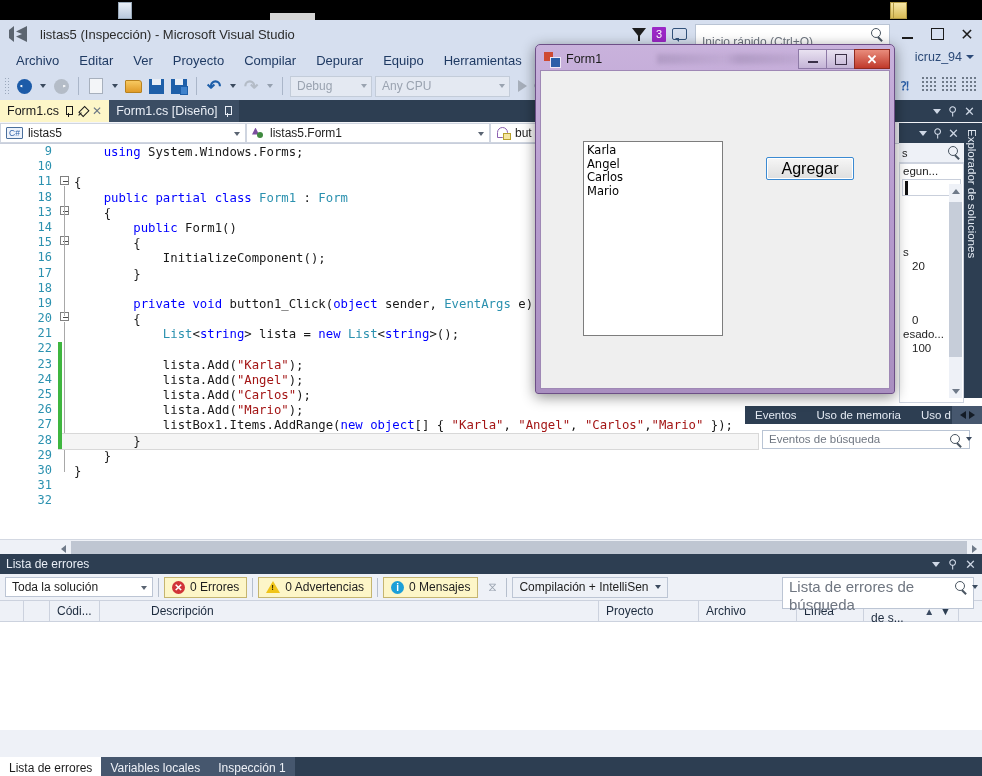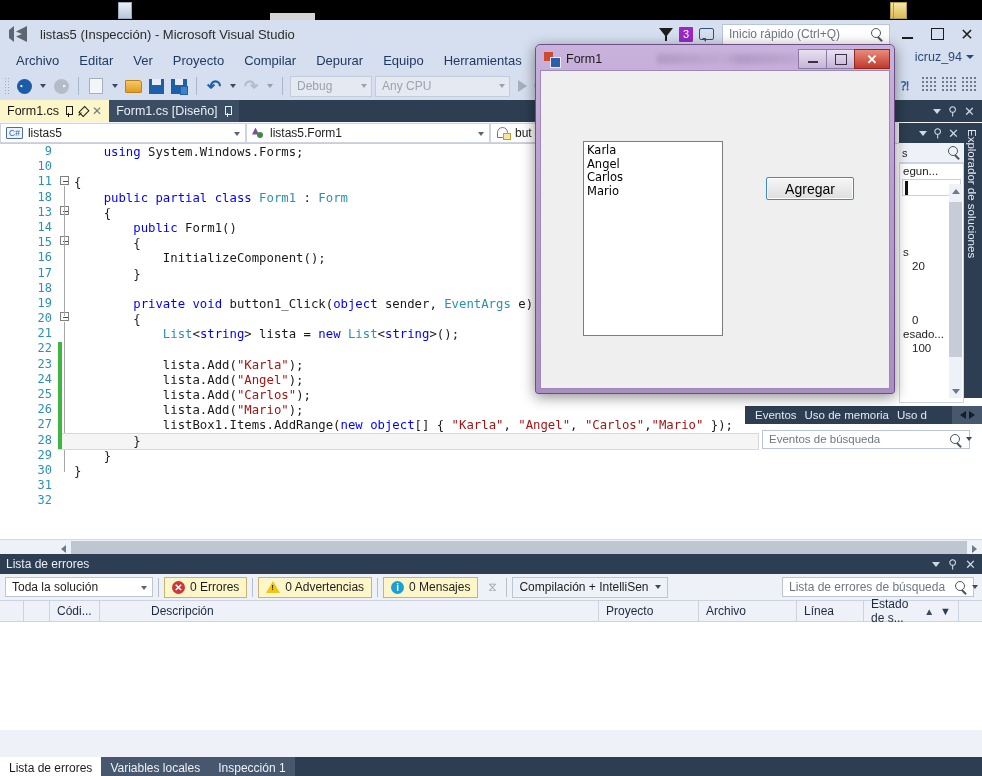--- a/index.html
+++ b/index.html
@@ -71,22 +71,22 @@
   .notif-glyph { width:17px; height:15px; position:relative;}
   .notif-glyph::before {
     content:""; position:absolute; left:0; top:1px; width:13px; height:10px;
     border:1.6px solid #32527a; border-radius:2px;
   }
   .notif-glyph::after {
     content:""; position:absolute; left:3px; top:11px; width:0;height:0;
     border-left:4px solid transparent; border-right:0 solid transparent; border-top:4px solid #32527a;
   }
   .ql-input {
-    width:168px; height:21px; background:#fff; border:1px solid #b9c4d4;
-    font-size:12px; color:#6f7681; padding:0 22px 0 6px; line-height:19px;
+    width:195px; height:21px; background:#fff; border:1px solid #b9c4d4;
+    font-size:12px; color:#6f7681; padding:8px 22px 0 6px; line-height:19px;
     position:relative;
   }
   .ql-box { position:relative; }
   .ql-mag {
     position:absolute; right:5px; top:3px; width:14px; height:14px;
   }
   .mag { position:relative; display:inline-block; width:13px; height:13px;}
   .mag::before {
     content:""; position:absolute; left:0; top:0; width:8px; height:8px;
     border:1.6px solid #4a5662; border-radius:50%;
@@ -231,21 +231,21 @@
     display:block; color:#e3e9f2; font-size:11.5px; white-space:nowrap;
     transform:rotate(90deg); transform-origin:left top; position:absolute; left:14px; top:6px;
   }
   .rp-scroll { position:absolute; right:1px; top:20px; width:13px; bottom:40px; background:#eef1f7;}
   .rp-thumb { position:absolute; left:0; top:18px; width:13px; height:155px; background:#c6cdd9;}
   .rp-up, .rp-dn { width:13px; height:14px; display:flex; align-items:center; justify-content:center;}
   .tri-u { width:0;height:0;border-left:4px solid transparent;border-right:4px solid transparent;border-bottom:5px solid #6f7a89;}
   .tri-d { width:0;height:0;border-left:4px solid transparent;border-right:4px solid transparent;border-top:5px solid #6f7a89;}
 
   
-  .diag-tabs { position:absolute; left:755px; top:388px; width:227px; height:16px; display:flex; align-items:center; gap:8px; font-size:11.5px; color:#e3e9f2; }
+  .diag-tabs { position:absolute; left:755px; top:388px; width:227px; height:16px; display:flex; align-items:center; gap:20px; font-size:11.5px; color:#e3e9f2; }
   .diag-strip { position:absolute; left:745px; top:386px; width:237px; height:18px; background:#2d3e52; }
   .diag-arrows { position:absolute; right:0; top:0; width:30px; height:18px; background:#46576e; display:flex; align-items:center; justify-content:center; gap:3px;}
   .da-l { width:0;height:0;border-top:4px solid transparent;border-bottom:4px solid transparent;border-right:6px solid #141c26;}
   .da-r { width:0;height:0;border-top:4px solid transparent;border-bottom:4px solid transparent;border-left:6px solid #141c26;}
   .diag-search { position:absolute; left:762px; top:410px; width:208px; height:19px; background:#fff; border:1px solid #b9c4d4; font-size:11.5px; color:#6f7681; padding-left:6px; line-height:17px;}
   .diag-cols { position:absolute; left:745px; top:436px; width:237px; height:19px; background:#eef1f7; border-top:1px solid #cdd3df; border-bottom:1px solid #cdd3df; display:flex; font-size:11.5px; color:#1d2b3e;}
   .diag-col { border-right:1px solid #cdd3df; padding:2px 5px; }
 
   
   .errpanel { position:absolute; left:0; top:534px; width:982px; height:203px; background:#eef1f7; }
@@ -258,21 +258,21 @@
   .pill {
     height:21px; border:1px solid #c5b570; background:#fdf6c8; display:flex; align-items:center;
     gap:5px; padding:0 7px; font-size:12px; color:#1d1d1d;
   }
   .err-dot { width:13px;height:13px;border-radius:50%;background:#d13438; color:#fff; font-size:10px; display:flex;align-items:center;justify-content:center; font-weight:700;}
   .warn-tri { width:0;height:0;border-left:7px solid transparent;border-right:7px solid transparent;border-bottom:12px solid #f0c419; position:relative;}
   .warn-tri::after{content:"!";position:absolute;left:-2px;top:2px;font-size:8px;color:#3a3000;font-weight:700;}
   .info-dot { width:13px;height:13px;border-radius:50%;background:#1b9fd8; color:#fff; font-size:10px; display:flex;align-items:center;justify-content:center; font-weight:700;}
   .clearfilter { width:18px;height:16px; color:#9aa3b0; font-size:12px; display:flex;align-items:center;justify-content:center;}
   .filter-combo { height:21px; border:1px solid #bcc5d4; background:#eef1f7; font-size:12px; display:flex; align-items:center; gap:6px; padding:0 6px; color:#1d1d1d;}
-  .err-search { position:absolute; right:8px; top:3px; width:192px; height:20px; background:#fff; border:1px solid #bcc5d4; font-size:12px; color:#6f7681; padding-left:6px; line-height:18px;}
+  .err-search { position:absolute; right:8px; top:3px; width:192px; height:32px; background:#fff; border:1px solid #bcc5d4; font-size:15px; color:#6f7681; padding-left:6px; line-height:18px;}
   .err-search-ico { position:absolute; right:14px; top:6px;}
   .errcols { height:22px; background:#eef1f7; border-top:1px solid #ccd2de; border-bottom:1px solid #ccd2de; display:flex; font-size:12px; color:#1d2b3e; align-items:stretch;}
   .ecol { border-right:1px solid #ccd2de; display:flex; align-items:center; padding:0 7px;}
   .errbody { background:#fff; height:108px; }
 
   
   .bottom-tabs { position:absolute; left:0; top:737px; width:982px; height:21px; background:#2d3e52; display:flex; align-items:center; }
   .btab { height:21px; padding:0 9px; font-size:12px; display:flex; align-items:center;}
   .btab.active { background:#fff; color:#1d1d1d; }
   .btab.inactive { background:#46576e; color:#eef1f7; }
@@ -308,24 +308,24 @@
     background:#efefef; border:1px solid #9f88b5;
   }
   .f1-listbox {
     position:absolute; left:42px; top:70px; width:140px; height:195px;
     background:#fff; border:1px solid #7d7d7d;
     font-family:"DejaVu Sans", sans-serif; font-size:11.5px; color:#000;
     padding:2px 0 0 3px;
   }
   .f1-listbox div { line-height:13.5px; }
   .f1-button {
-    position:absolute; left:225px; top:106px; width:88px; height:23px;
+    position:absolute; left:225px; top:86px; width:88px; height:23px;
     background:linear-gradient(180deg,#f6f6f6,#dedede);
     border:1px solid #3b8ad2; border-radius:2px;
-    font-size:14px; color:#000; display:flex; align-items:center; justify-content:center;
+    font-size:16px; color:#000; display:flex; align-items:center; justify-content:center;
     box-shadow: inset 0 0 0 1px #fff;
   }
 </style>
 </head>
 <body>
 
 <div id="root">
 
   <div class="desktop-strip">
     <div class="desk-icon" style="left:118px;">

